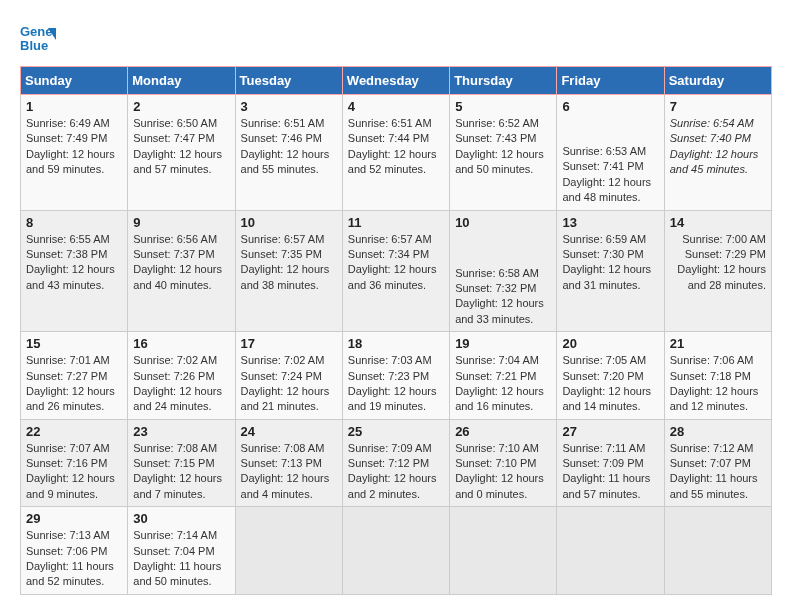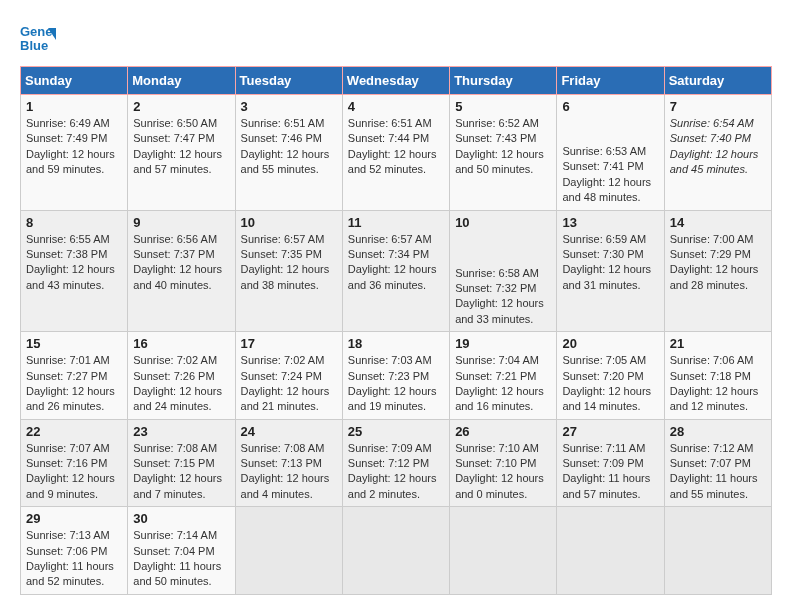--- a/index.html
+++ b/index.html
@@ -199,21 +199,21 @@
         </td>
         <td>
           <span class="day-num">13</span>
           <div class="day-info" style="white-space: pre-line;">Sunrise: 6:59 AM
 Sunset: 7:30 PM
 Daylight: 12 hours
 and 31 minutes.</div>
         </td>
         <td>
           <span class="day-num">14</span>
-          <div class="day-info" style="white-space: pre-line;">Sunrise: 7:00 AM
+          <div class="day-info" style="white-space: pre-line; text-align: right;">Sunrise: 7:00 AM
 Sunset: 7:29 PM
 Daylight: 12 hours
 and 28 minutes.</div>
         </td>
       </tr>
       <tr>
         <td>
           <span class="day-num">15</span>
           <div class="day-info" style="white-space: pre-line;">Sunrise: 7:01 AM
 Sunset: 7:27 PM

